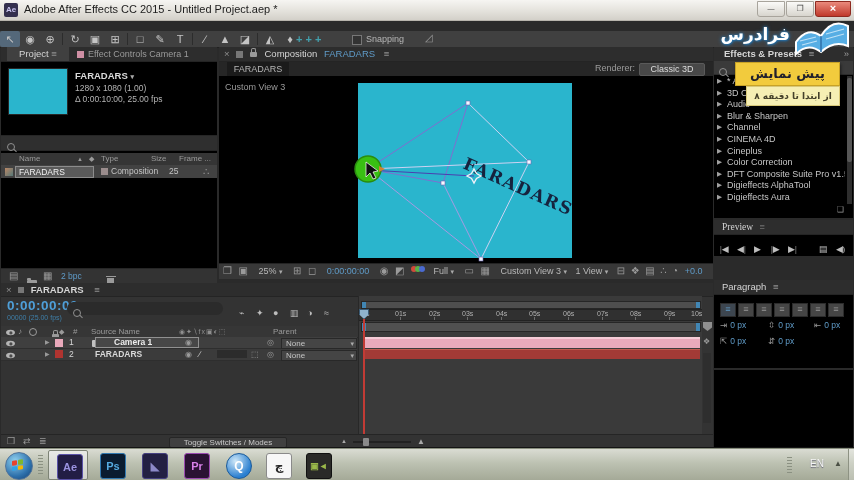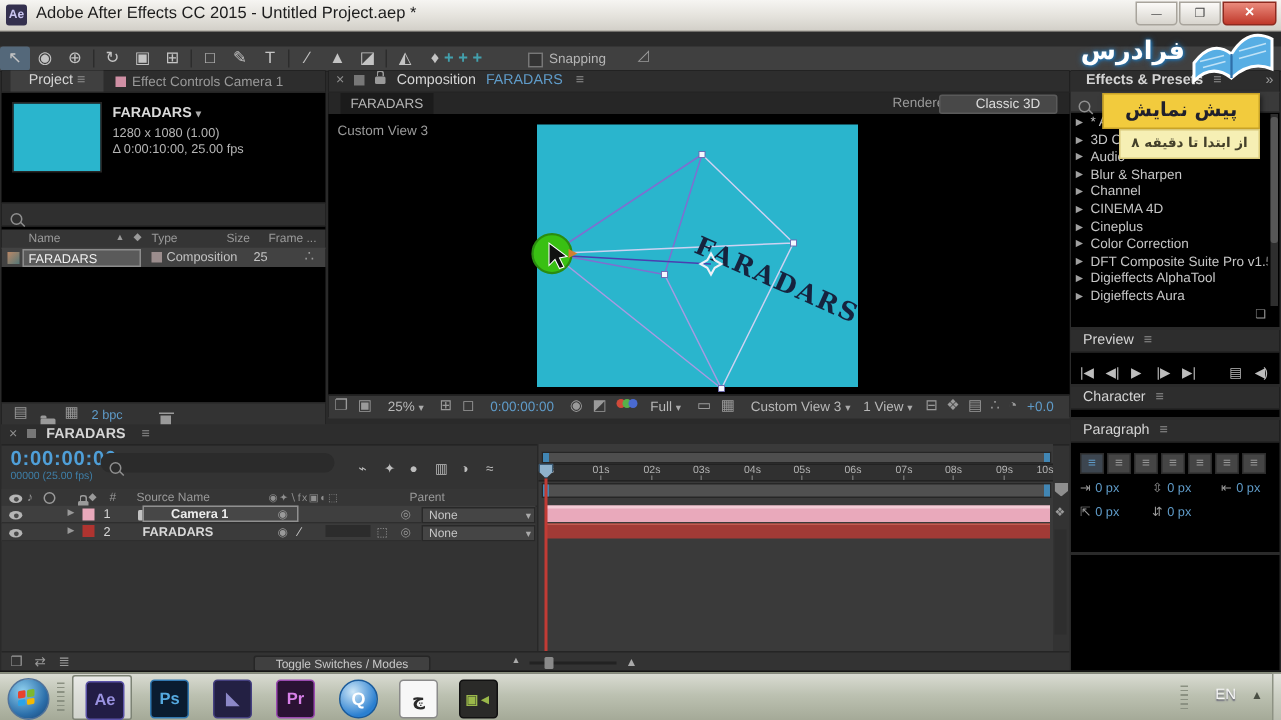--- a/index.html
+++ b/index.html
@@ -173,21 +173,21 @@
       <span class="i-x2" style="margin-left:5px;"></span>
       <span class="sw" style="background:#777;width:7px;height:7px;margin:0 4px;"></span>
       <span class="mlock"></span>
       <span style="margin-left:5px;">Composition</span>
       <span style="color:#5f9bc8;margin-left:4px;">FARADARS</span>
       <span class="i-menu" style="margin-left:6px;"></span>
     </div>
     <div class="abs" style="left:0;top:15px;width:494px;height:14px;background:#262626;">
       <span class="abs" style="left:8px;top:0;width:62px;height:14px;background:#1b1b1b;color:#b5b5b5;font-size:9px;text-align:center;line-height:14px;">FARADARS</span>
       <span class="abs" style="right:78px;top:1px;font-size:9px;color:#9a9a9a;">Renderer:</span>
-      <span class="abs" style="right:8px;top:1px;width:64px;height:11px;background:#484848;border:1px solid #5a5a5a;border-radius:2px;color:#ddd;font-size:9px;text-align:center;line-height:11px;padding-left:13px;">Classic 3D</span>
+      <span class="abs" style="right:8px;top:1px;width:64px;height:11px;background:#484848;border:1px solid #5a5a5a;border-radius:2px;color:#ddd;font-size:9px;text-align:center;line-height:11px;">Classic 3D</span>
     </div>
     <div class="abs" style="left:0;top:29px;width:494px;height:187px;background:#000;">
       <span class="abs" style="left:6px;top:6px;font-size:9px;color:#9a9a9a;">Custom View 3</span>
       <svg class="abs" style="left:0;top:0;" width="494" height="187" viewBox="0 0 494 187">
         <rect x="139" y="7" width="214" height="175" fill="#2ab5cd"></rect>
 
         <g stroke-width="1" fill="none">
           <path d="M149 93 L249 27 M149 93 L224 107 M224 107 L249 27" stroke="#7e6fd0"></path>
           <path d="M149 93 L310 86 M249 27 L310 86 M310 86 L262 183" stroke="#cdd2f2"></path>
           <path d="M149 93 L262 183 M262 183 L224 107" stroke="#a79ae2"></path>
@@ -256,37 +256,31 @@
       <div style="margin-top:2px;width:5px;height:84px;background:#575757;border-radius:2px;"></div>
     </div>
     <span class="abs gly" style="right:9px;bottom:2px;font-size:8px;">❏</span>
 
     <div class="abs" style="left:21px;top:15px;z-index:50;">
       <div class="fa" style="width:103px;height:22px;background:#f2cb3d;border:1px solid #c8a227;box-shadow:1px 2px 3px rgba(0,0,0,.5);color:#20202c;font-weight:bold;font-size:13px;text-align:center;line-height:22px;">پیش نمایش</div>
       <div class="fa" style="margin-left:11px;width:92px;height:18px;background:#f6efb4;border:1px solid #d8c878;color:#44402a;font-weight:bold;font-size:9px;text-align:center;line-height:18px;">از ابتدا تا دقیقه ۸</div>
     </div>
   </div>
 
-  <div class="abs panel" style="left:714px;top:220px;width:139px;height:36px;">
+  <div class="abs panel" style="left:714px;top:220px;width:139px;height:36px;font-family:Liberation Serif, serif;">
     <div class="ptabbar">
       <span style="margin-left:8px;">Preview</span>
       <span class="i-menu" style="margin-left:4px;"></span>
     </div>
     <div class="abs" style="left:6px;top:18px;white-space:nowrap;">
       <span class="tbt i-first"></span><span class="tbt i-prev"></span><span class="tbt i-play"></span><span class="tbt i-next"></span><span class="tbt i-last"></span>
       <span class="tbt i-exp" style="margin-left:10px;"></span><span class="tbt i-spk"></span>
     </div>
   </div>
 
-  <div class="abs panel" style="left:714px;top:258px;width:139px;height:20px;">
-    <div class="ptabbar">
-      <span style="margin-left:8px;">Character</span>
-      <span class="i-menu" style="margin-left:4px;"></span>
-    </div>
-  </div>
 
   <div class="abs panel" style="left:714px;top:280px;width:139px;height:88px;">
     <div class="ptabbar">
       <span style="margin-left:8px;">Paragraph</span>
       <span class="i-menu" style="margin-left:4px;"></span>
     </div>
     <div class="abs" style="left:6px;top:18px;">
       <span class="albtn on"></span><span class="albtn"></span><span class="albtn"></span><span class="albtn"></span><span class="albtn"></span><span class="albtn"></span><span class="albtn"></span>
     </div>
     <span class="pfield" style="left:6px;top:40px;"><span class="i-ind1"></span><b>0 px</b></span>

